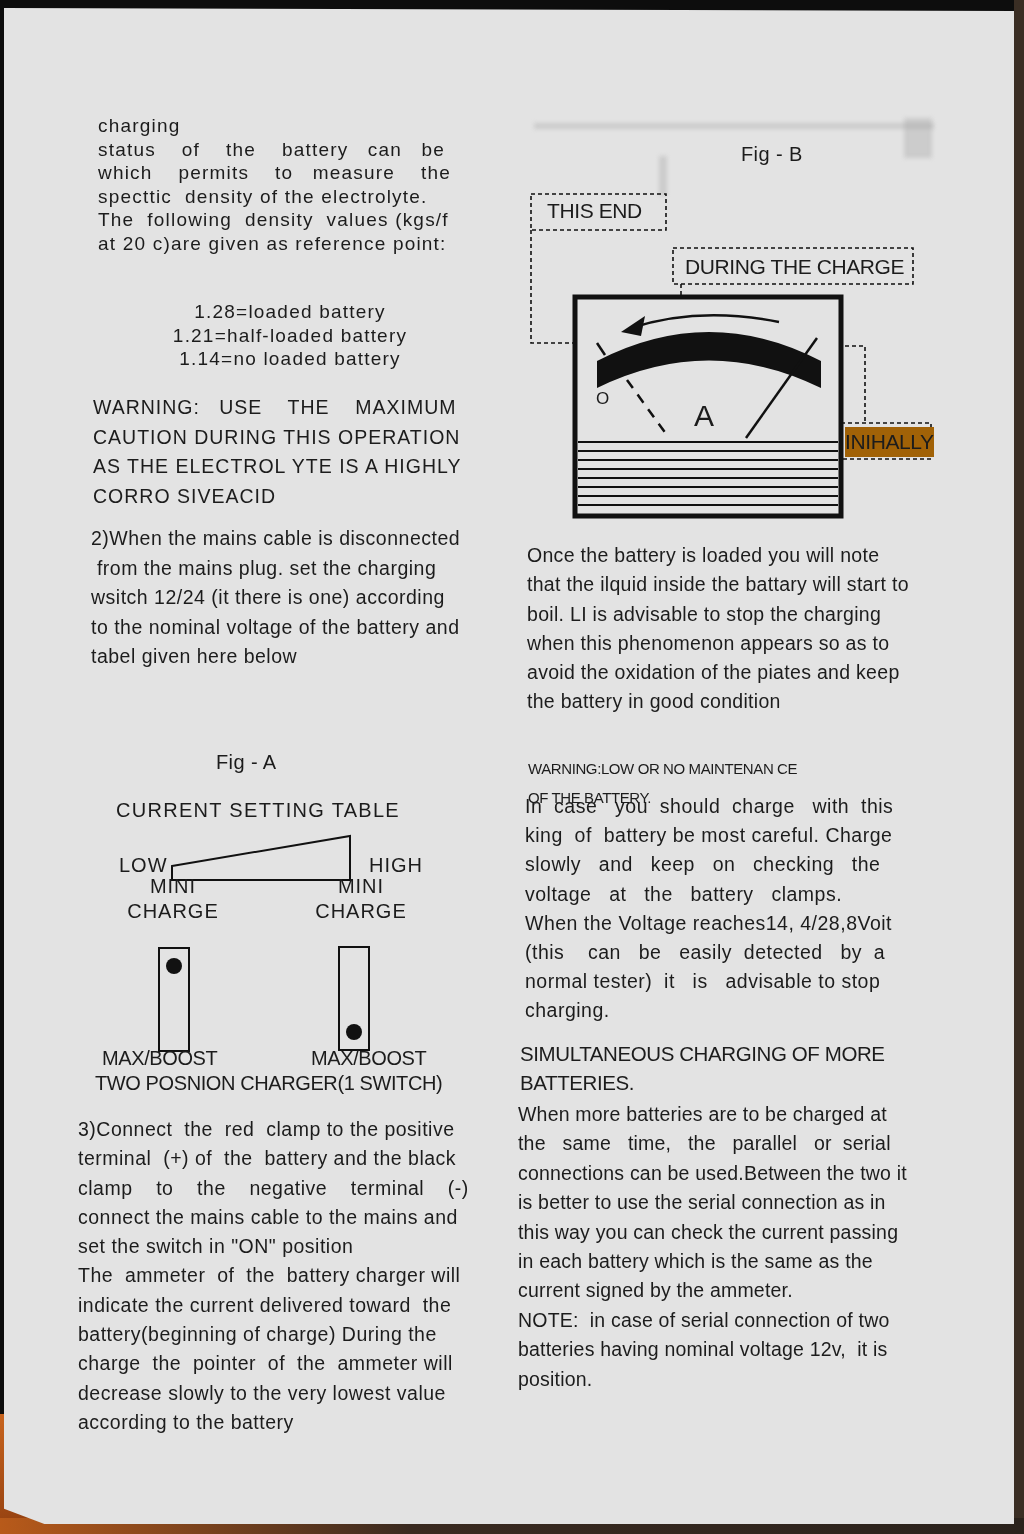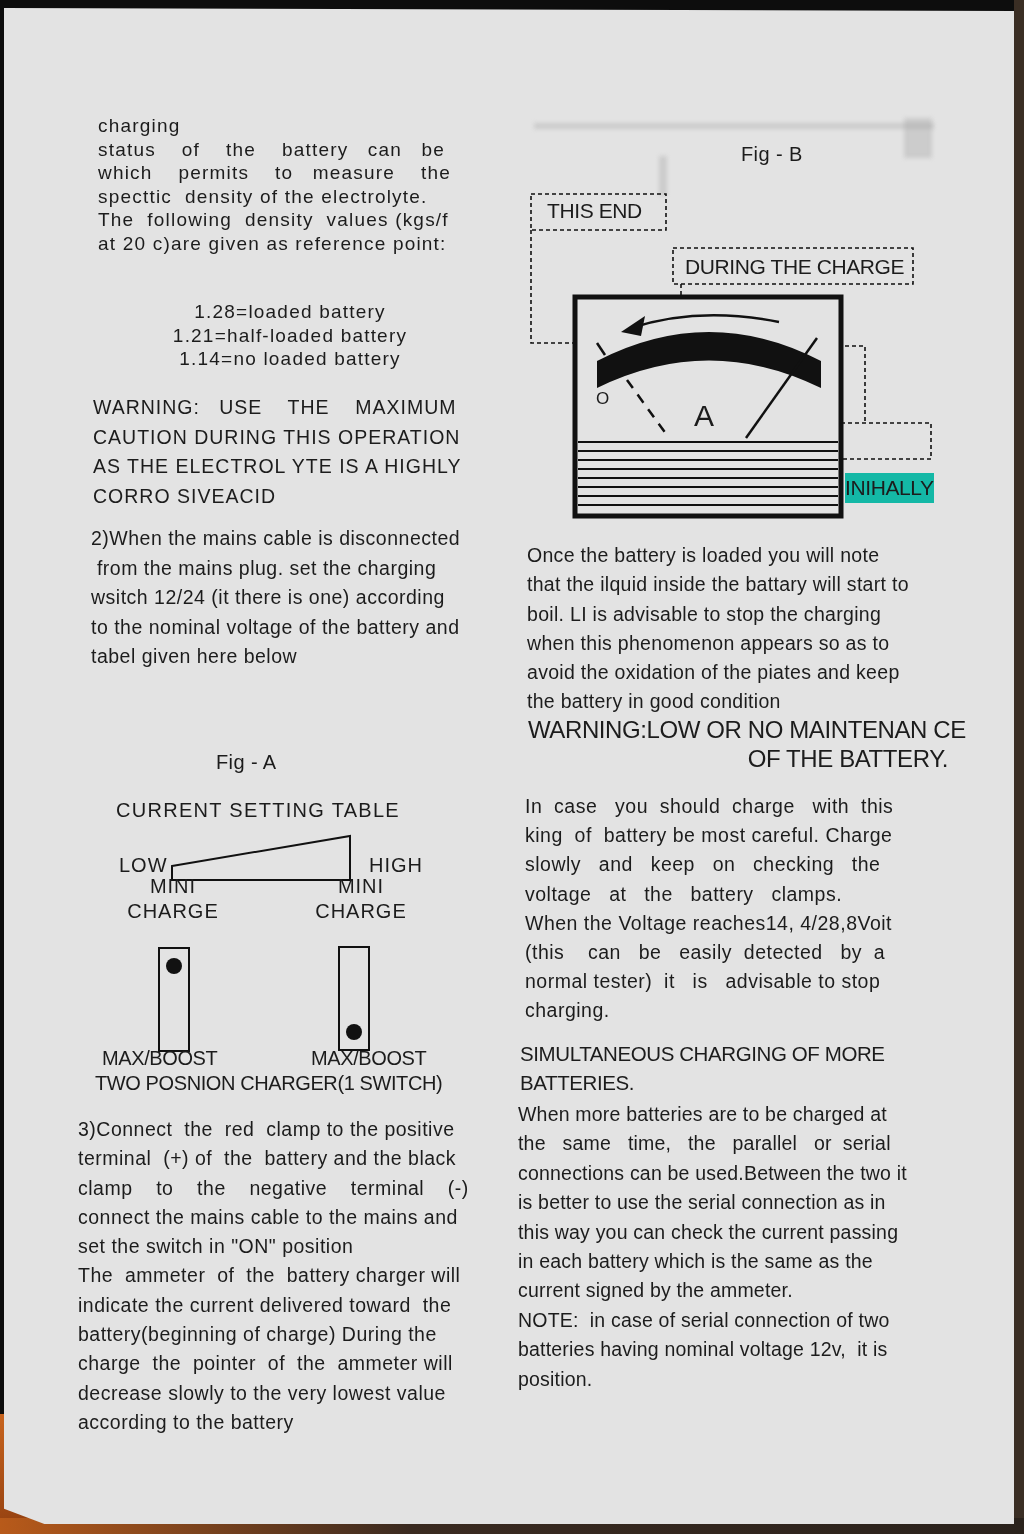--- a/index.html
+++ b/index.html
@@ -155,35 +155,35 @@
         <line x1="59" y1="322" x2="319" y2="322"></line>
         <line x1="59" y1="331" x2="319" y2="331"></line>
         <line x1="59" y1="340" x2="319" y2="340"></line>
         <line x1="59" y1="349" x2="319" y2="349"></line>
         <line x1="59" y1="358" x2="319" y2="358"></line>
         <line x1="59" y1="367" x2="319" y2="367"></line>
       </g>
     </svg>
     <div class="text narrow" style="left:28px;top:58px;font-size:21px;">THIS END</div>
     <div class="text narrow" style="left:166px;top:114px;font-size:21px;">DURING THE CHARGE</div>
-    <div class="text narrow" style="left:326px;top:289px;font-size:21px;background:#14b8a6;margin-top:46px;">INIHALLY</div>
+    <div class="text narrow" style="left:326px;top:289px;font-size:21px;background:#a16207;">INIHALLY</div>
     <div class="text" style="left:77px;top:246px;font-size:17px;">O</div>
     <div class="text" style="left:175px;top:263px;font-size:30px;">A</div>
   </div>
 
   <div class="text" style="left:523px;top:533px;width:420px;font-size:19.5px;line-height:29.3px;letter-spacing:0.3px;">
     <span class="line">Once the battery is loaded you will note</span>
     <span class="line">that the ilquid inside the battary will start to</span>
     <span class="line">boil. LI is advisable to stop the charging</span>
     <span class="line">when this phenomenon appears so as to</span>
     <span class="line">avoid the oxidation of the piates and keep</span>
     <span class="line">the battery in good condition</span>
   </div>
 
-  <div class="text narrow" style="left:524px;top:707px;width:420px;font-size:24px;line-height:29px;text-align:right;">
+  <div class="text narrow" style="left:524px;top:746px;width:420px;font-size:15px;line-height:29px;">
     <span class="line">WARNING:LOW OR NO MAINTENAN CE</span>
     <span class="line">OF THE BATTERY.</span>
   </div>
 
   <div class="text" style="left:521px;top:784px;width:420px;font-size:19.5px;line-height:29.2px;letter-spacing:0.5px;">
     <span class="line" style="white-space:pre;">In  case   you  should  charge   with  this</span>
     <span class="line" style="white-space:pre;">king  of  battery be most careful. Charge</span>
     <span class="line" style="white-space:pre;">slowly   and   keep   on   checking   the</span>
     <span class="line" style="white-space:pre;">voltage   at   the   battery   clamps.</span>
     <span class="line">When the Voltage reaches14, 4/28,8Voit</span>

